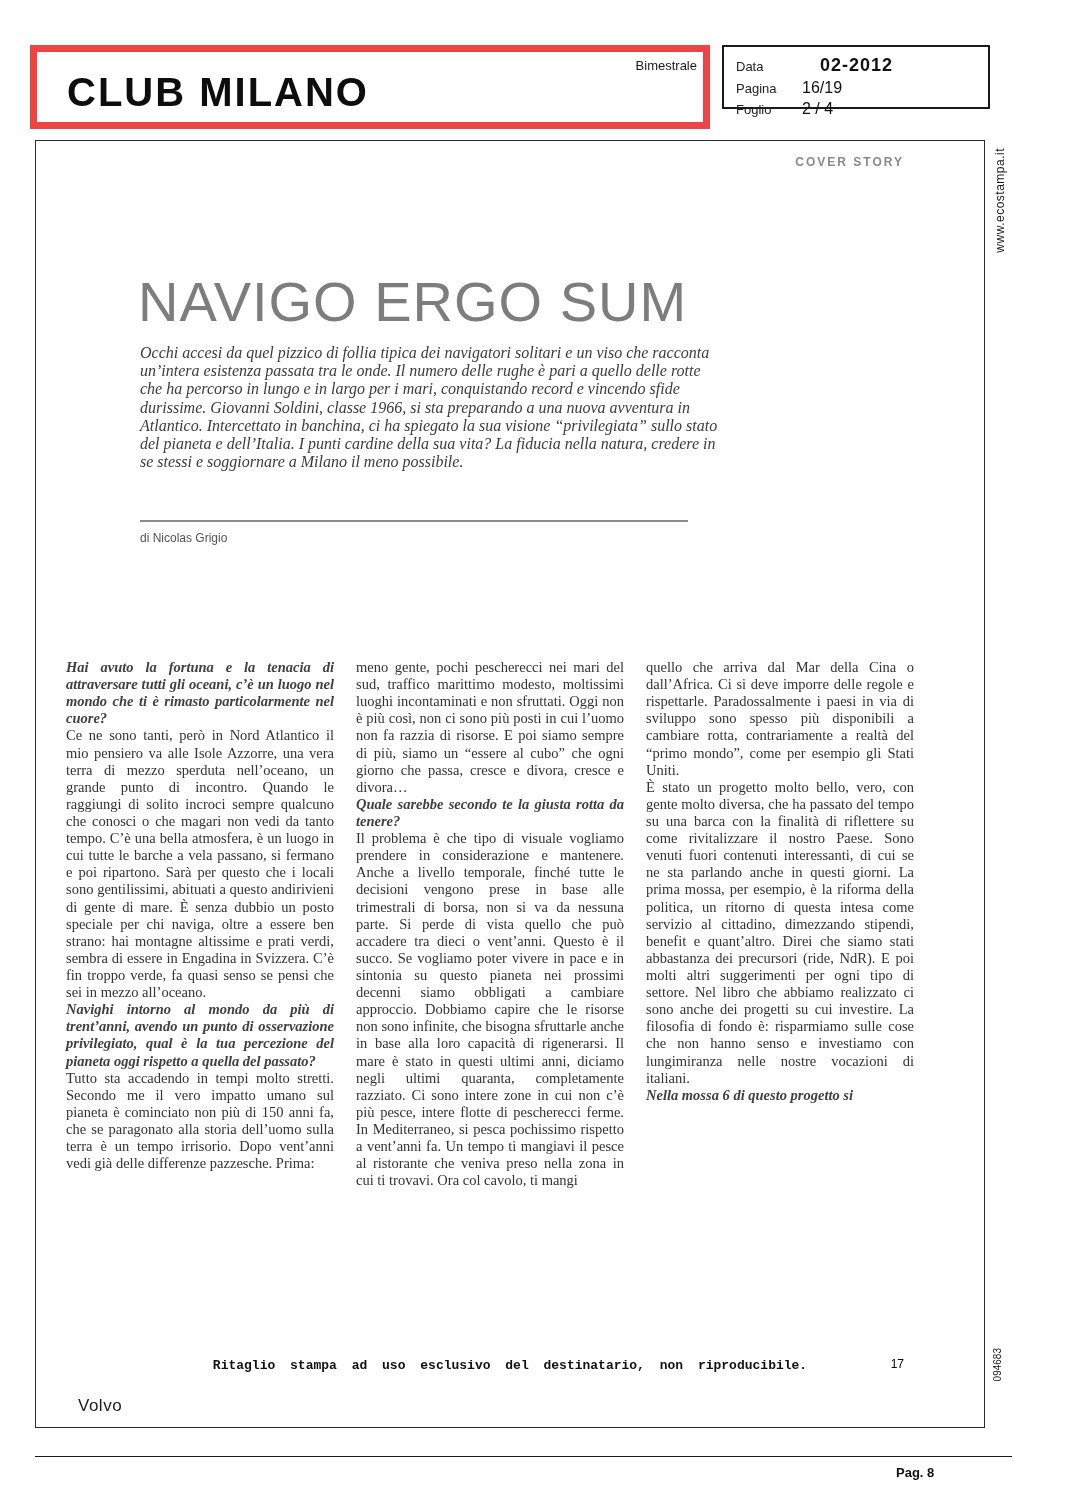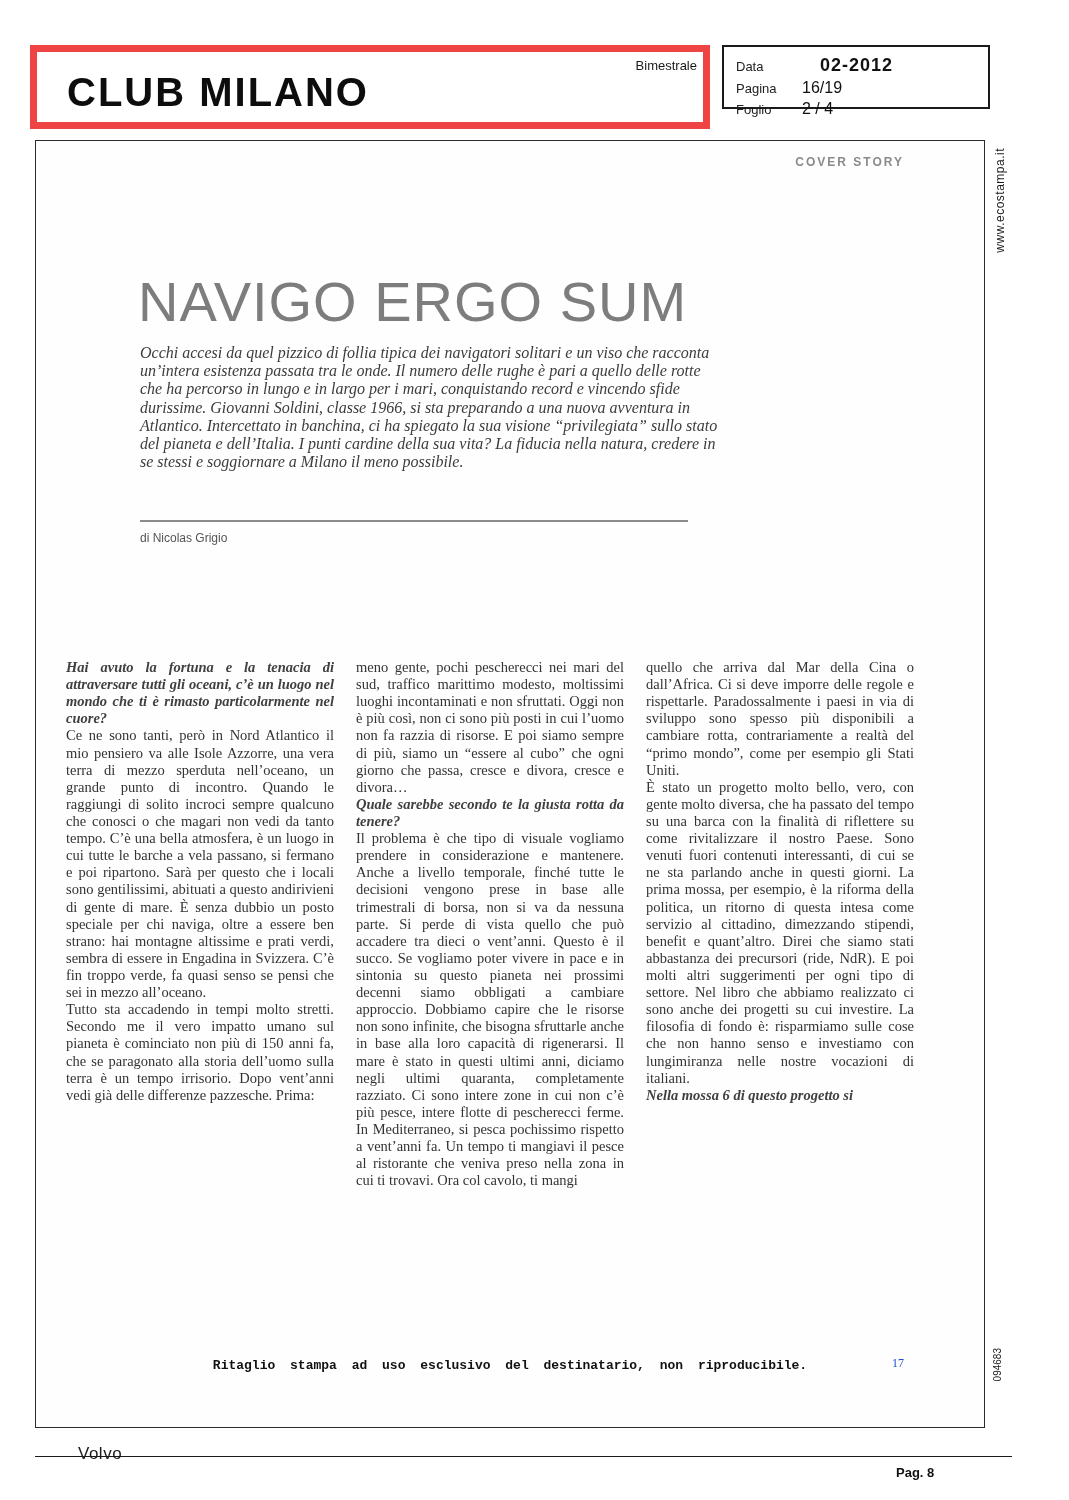--- a/index.html
+++ b/index.html
@@ -77,38 +77,38 @@
   }
   .col{width:268px;flex:0 0 268px;}
   .col p{
     margin:0;padding:0;
     font-size:14.5px;line-height:1.18;
     text-align:justify;color:#333;
   }
   .col p.q{font-weight:bold;font-style:italic;color:#404040;}
   .page-number{
     position:absolute;right:80px;bottom:56px;
-    font-family:Liberation Serif, serif;
-    font-size:12px;color:#1d4ed8;
+    font-family:Liberation Sans, sans-serif;
+    font-size:12px;color:#000000;
   }
 
   
   .notice{
     position:absolute;left:35px;top:1358px;width:950px;
     text-align:center;
     font-family:"Liberation Mono", monospace;
     font-weight:bold;font-size:13px;color:#111;
     word-spacing:7px;
   }
   .bottom-rule{
     position:absolute;left:35px;top:1456px;width:977px;height:0;
     border-top:1.5px solid #1a1a1a;
   }
   .brand{
-    position:absolute;left:78px;top:1444px;
+    position:absolute;left:78px;top:1396px;
     font-family:"Liberation Sans", sans-serif;
     font-size:17px;color:#1c1c1c;letter-spacing:0.5px;
   }
   .page-label{
     position:absolute;left:896px;top:1465px;
     font-family:"Liberation Sans", sans-serif;
     font-weight:bold;font-size:13px;color:#111;
   }
 
   
@@ -151,20 +151,21 @@
 <div class="page-box">
   <div class="kicker">COVER STORY</div>
   <div class="article-title">NAVIGO ERGO SUM</div>
   <div class="intro">Occhi accesi da quel pizzico di follia tipica dei navigatori solitari e un viso che racconta un’intera esistenza passata tra le onde. Il numero delle rughe è pari a quello delle rotte che ha percorso in lungo e in largo per i mari, conquistando record e vincendo sfide durissime. Giovanni Soldini, classe 1966, si sta preparando a una nuova avventura in Atlantico. Intercettato in banchina, ci ha spiegato la sua visione “privilegiata” sullo stato del pianeta e dell’Italia. I punti cardine della sua vita? La fiducia nella natura, credere in se stessi e soggiornare a Milano il meno possibile.</div>
   <div class="intro-rule"></div>
   <div class="byline">di Nicolas Grigio</div>
   <div class="columns" id="columns">
       <div class="col">
         <p class="q">Hai avuto la fortuna e la tenacia di attraversare tutti gli oceani, c’è un luogo nel mondo che ti è rimasto particolarmente nel cuore?</p>
         <p class="a">Ce ne sono tanti, però in Nord Atlantico il mio pensiero va alle Isole Azzorre, una vera terra di mezzo sperduta nell’oceano, un grande punto di incontro. Quando le raggiungi di solito incroci sempre qualcuno che conosci o che magari non vedi da tanto tempo. C’è una bella atmosfera, è un luogo in cui tutte le barche a vela passano, si fermano e poi ripartono. Sarà per questo che i locali sono gentilissimi, abituati a questo andirivieni di gente di mare. È senza dubbio un posto speciale per chi naviga, oltre a essere ben strano: hai montagne altissime e prati verdi, sembra di essere in Engadina in Svizzera. C’è fin troppo verde, fa quasi senso se pensi che sei in mezzo all’oceano.</p>
+        <p class="q">Navighi intorno al mondo da più di trent’anni, avendo un punto di osservazione privilegiato, qual è la tua percezione del pianeta oggi rispetto a quella del passato?</p>
         <p class="a">Tutto sta accadendo in tempi molto stretti. Secondo me il vero impatto umano sul pianeta è cominciato non più di 150 anni fa, che se paragonato alla storia dell’uomo sulla terra è un tempo irrisorio. Dopo vent’anni vedi già delle differenze pazzesche. Prima:</p>
       </div>
       <div class="col">
         <p class="a">meno gente, pochi pescherecci nei mari del sud, traffico marittimo modesto, moltissimi luoghi incontaminati e non sfruttati. Oggi non è più così, non ci sono più posti in cui l’uomo non fa razzia di risorse. E poi siamo sempre di più, siamo un “essere al cubo” che ogni giorno che passa, cresce e divora, cresce e divora…</p>
         <p class="q">Quale sarebbe secondo te la giusta rotta da tenere?</p>
         <p class="a">Il problema è che tipo di visuale vogliamo prendere in considerazione e mantenere. Anche a livello temporale, finché tutte le decisioni vengono prese in base alle trimestrali di borsa, non si va da nessuna parte. Si perde di vista quello che può accadere tra dieci o vent’anni. Questo è il succo. Se vogliamo poter vivere in pace e in sintonia su questo pianeta nei prossimi decenni siamo obbligati a cambiare approccio. Dobbiamo capire che le risorse non sono infinite, che bisogna sfruttarle anche in base alla loro capacità di rigenerarsi. Il mare è stato in questi ultimi anni, diciamo negli ultimi quaranta, completamente razziato. Ci sono intere zone in cui non c’è più pesce, intere flotte di pescherecci ferme. In Mediterraneo, si pesca pochissimo rispetto a vent’anni fa. Un tempo ti mangiavi il pesce al ristorante che veniva preso nella zona in cui ti trovavi. Ora col cavolo, ti mangi</p>
       </div>
       <div class="col">
         <p class="a">quello che arriva dal Mar della Cina o dall’Africa. Ci si deve imporre delle regole e rispettarle. Paradossalmente i paesi in via di sviluppo sono spesso più disponibili a cambiare rotta, contrariamente a realtà del “primo mondo”, come per esempio gli Stati Uniti.</p>
         <p class="a">È stato un progetto molto bello, vero, con gente molto diversa, che ha passato del tempo su una barca con la finalità di riflettere su come rivitalizzare il nostro Paese. Sono venuti fuori contenuti interessanti, di cui se ne sta parlando anche in questi giorni. La prima mossa, per esempio, è la riforma della politica, un ritorno di questa intesa come servizio al cittadino, dimezzando stipendi, benefit e quant’altro. Direi che siamo stati abbastanza dei precursori (ride, NdR). E poi molti altri suggerimenti per ogni tipo di settore. Nel libro che abbiamo realizzato ci sono anche dei progetti su cui investire. La filosofia di fondo è: risparmiamo sulle cose che non hanno senso e investiamo con lungimiranza nelle nostre vocazioni di italiani.</p>

